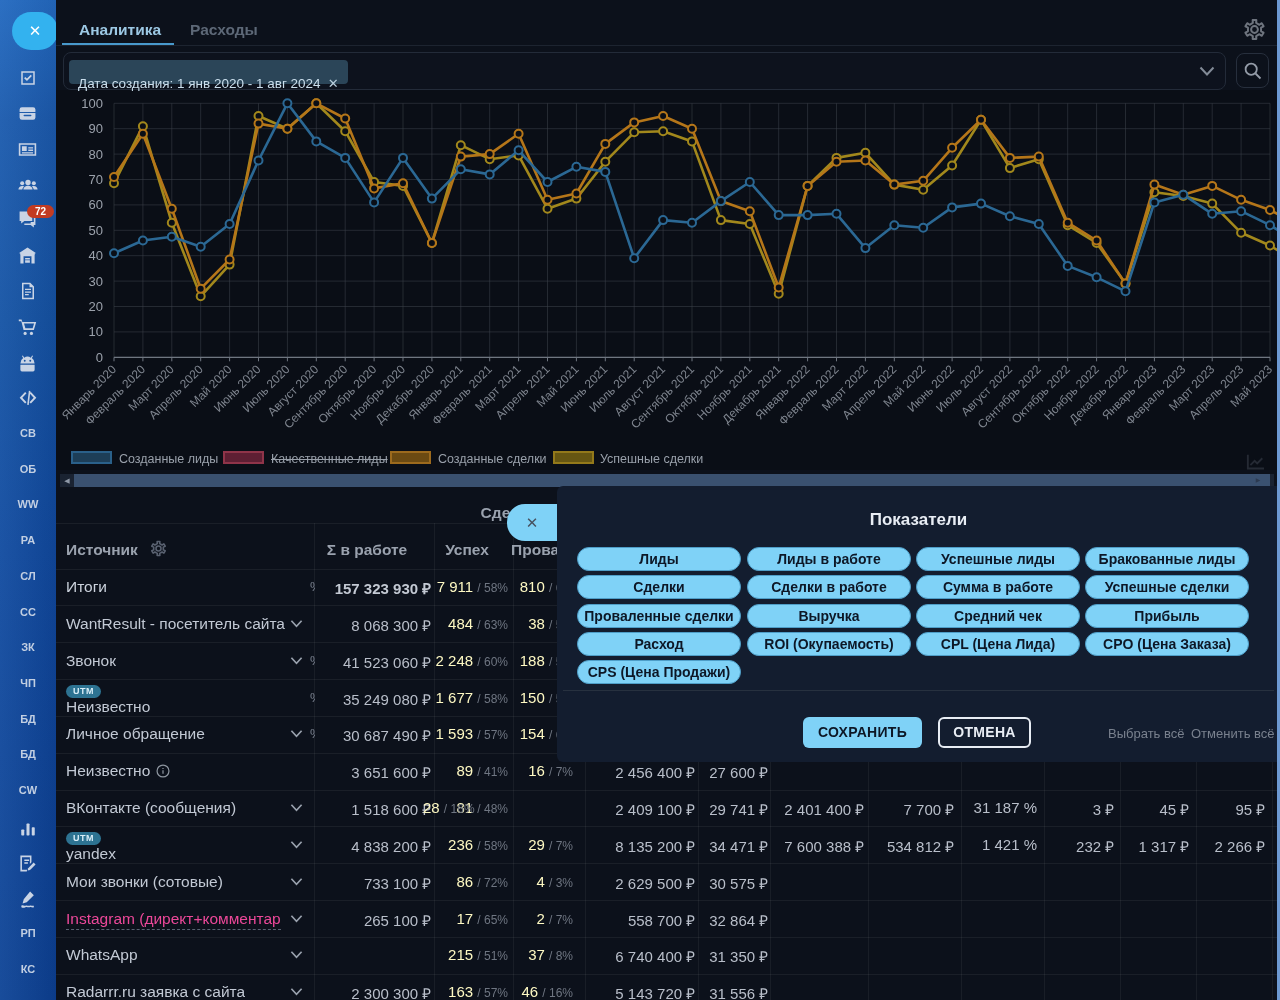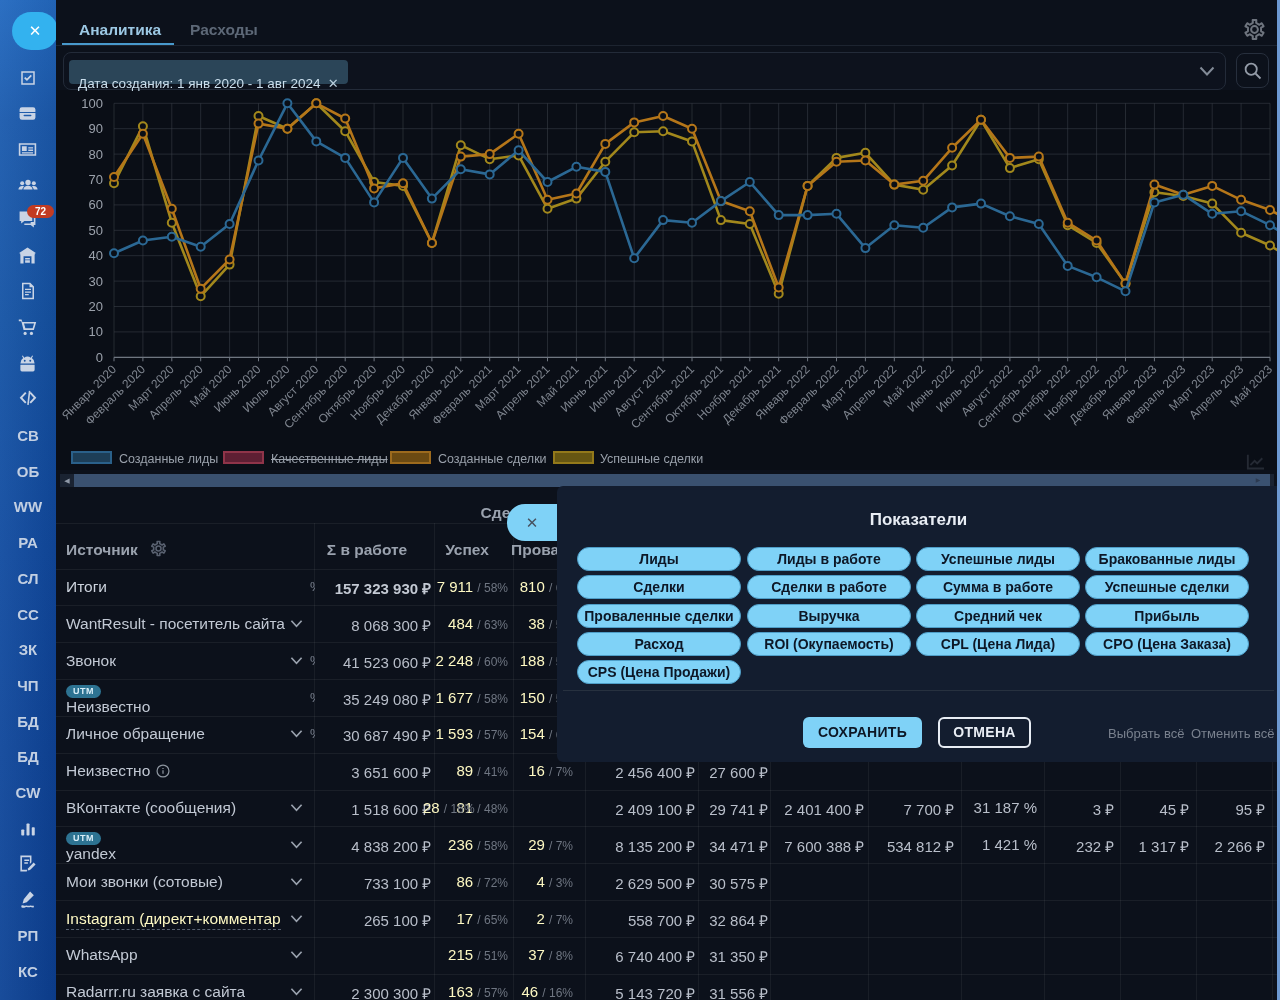--- a/index.html
+++ b/index.html
@@ -8,21 +8,21 @@
   .abs { position:absolute; }
   
   #sidebar { position:absolute; left:0; top:0; width:56px; height:1000px;
     background:linear-gradient(90deg, rgba(90,150,220,0.16), rgba(0,0,20,0.05)),
     linear-gradient(180deg,#2368bd 0%,#1b58a9 12%,#14509f 32%,#10479a 55%,#0e4294 75%,#0c3e8e 100%);
     overflow:hidden; z-index:5; }
   #sbx { position:absolute; left:12px; top:12px; width:46px; height:38px;
     background:#33b2ef; border-radius:19px; color:#fff; font-size:15px;
     display:flex; align-items:center; justify-content:center;}
   .stx { position:absolute; left:0; width:56px; text-align:center; color:#c2cfe2;
-    font-size:15px; font-weight:bold; }
+    font-size:11px; font-weight:bold; }
   .sbadge { position:absolute; left:27px; background:#c23b22; color:#fff;
     font-size:10px; font-weight:bold; border-radius:8px; padding:1px 8px; }
   
   #topbar { position:absolute; left:56px; top:0; width:1224px; height:46px;
     background:#0c111b; border-bottom:1px solid #1d2430; z-index:1;}
   .tab1 { position:absolute; left:23px; top:21px; color:#9cc8e4; font-size:15.5px; font-weight:bold; }
   .tabu { position:absolute; left:6px; top:43px; width:112px; height:2px; background:#4899cc; }
   .tab2 { position:absolute; left:134px; top:21px; color:#5d6877; font-size:15.5px; font-weight:bold; }
   
   #filterbox { position:absolute; left:63px; top:52px; width:1163px; height:38px;
@@ -480,21 +480,21 @@
     <div class="cell" style="left:1026px;top:345.9px;width:183px;text-align:right">2 266 ₽</div>
     <div class="cell src" style="left:10px;top:382.7px;max-width:272px;overflow:hidden;color:#c2c9d4;">Мои звонки (сотовые)</div>
     <svg class="abs" style="left:234px;top:386.7px" width="13" height="9" viewBox="0 0 14 9" fill="none" stroke="#99a1ad" stroke-width="1.8">
       <path d="M1.5 1.5 7 7.5l5.5-6"></path>
     </svg>
     <div class="cell" style="left:118px;top:382.7px;width:257px;text-align:right;color:#b9bfca">733 100 ₽</div>
     <div class="cell" style="left:302px;top:382.7px;width:150px;text-align:right"><span class="num">86</span> <span class="pct">/ 72%</span></div>
     <div class="cell" style="left:367px;top:382.7px;width:150px;text-align:right"><span class="num">4</span> <span class="pct">/ 3%</span></div>
     <div class="cell" style="left:452px;top:382.7px;width:187px;text-align:right">2 629 500 ₽</div>
     <div class="cell" style="left:524px;top:382.7px;width:188px;text-align:right">30 575 ₽</div>
-    <div class="cell src" style="left:10px;top:419.6px;max-width:272px;overflow:hidden;color:#fef9c3;border-bottom:1px dashed #596271;padding-bottom:1px;">Instagram (директ+комментар</div>
+    <div class="cell src" style="left:10px;top:419.6px;max-width:272px;overflow:hidden;color:#ec4899;border-bottom:1px dashed #596271;padding-bottom:1px;">Instagram (директ+комментар</div>
     <svg class="abs" style="left:234px;top:423.6px" width="13" height="9" viewBox="0 0 14 9" fill="none" stroke="#99a1ad" stroke-width="1.8">
       <path d="M1.5 1.5 7 7.5l5.5-6"></path>
     </svg>
     <div class="cell" style="left:118px;top:419.6px;width:257px;text-align:right;color:#b9bfca">265 100 ₽</div>
     <div class="cell" style="left:302px;top:419.6px;width:150px;text-align:right"><span class="num">17</span> <span class="pct">/ 65%</span></div>
     <div class="cell" style="left:367px;top:419.6px;width:150px;text-align:right"><span class="num">2</span> <span class="pct">/ 7%</span></div>
     <div class="cell" style="left:452px;top:419.6px;width:187px;text-align:right">558 700 ₽</div>
     <div class="cell" style="left:524px;top:419.6px;width:188px;text-align:right">32 864 ₽</div>
     <div class="cell src" style="left:10px;top:456.4px;max-width:272px;overflow:hidden;color:#c2c9d4;">WhatsApp</div>
     <svg class="abs" style="left:234px;top:460.4px" width="13" height="9" viewBox="0 0 14 9" fill="none" stroke="#99a1ad" stroke-width="1.8">

